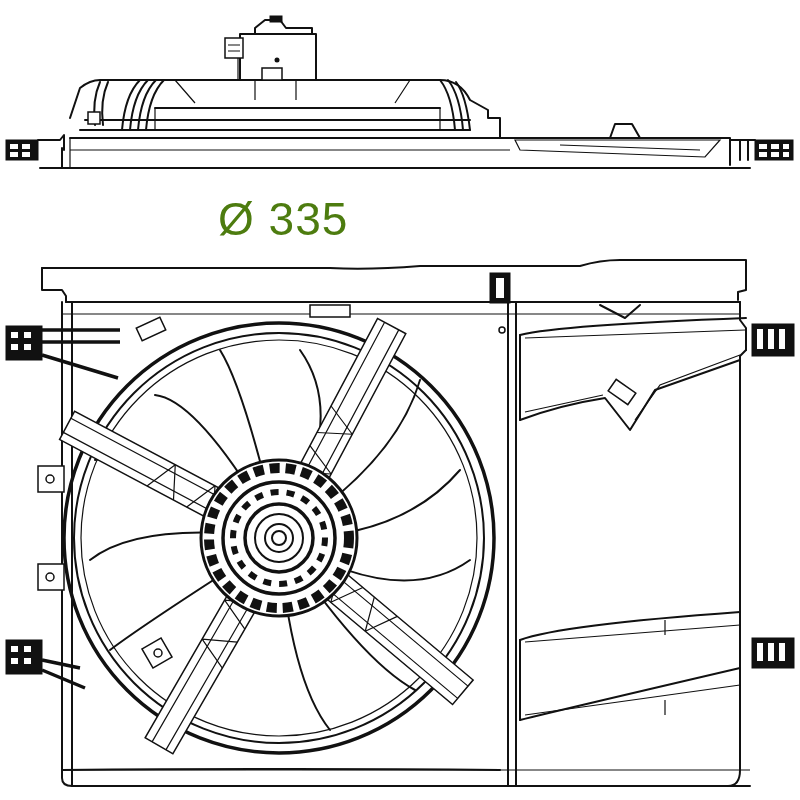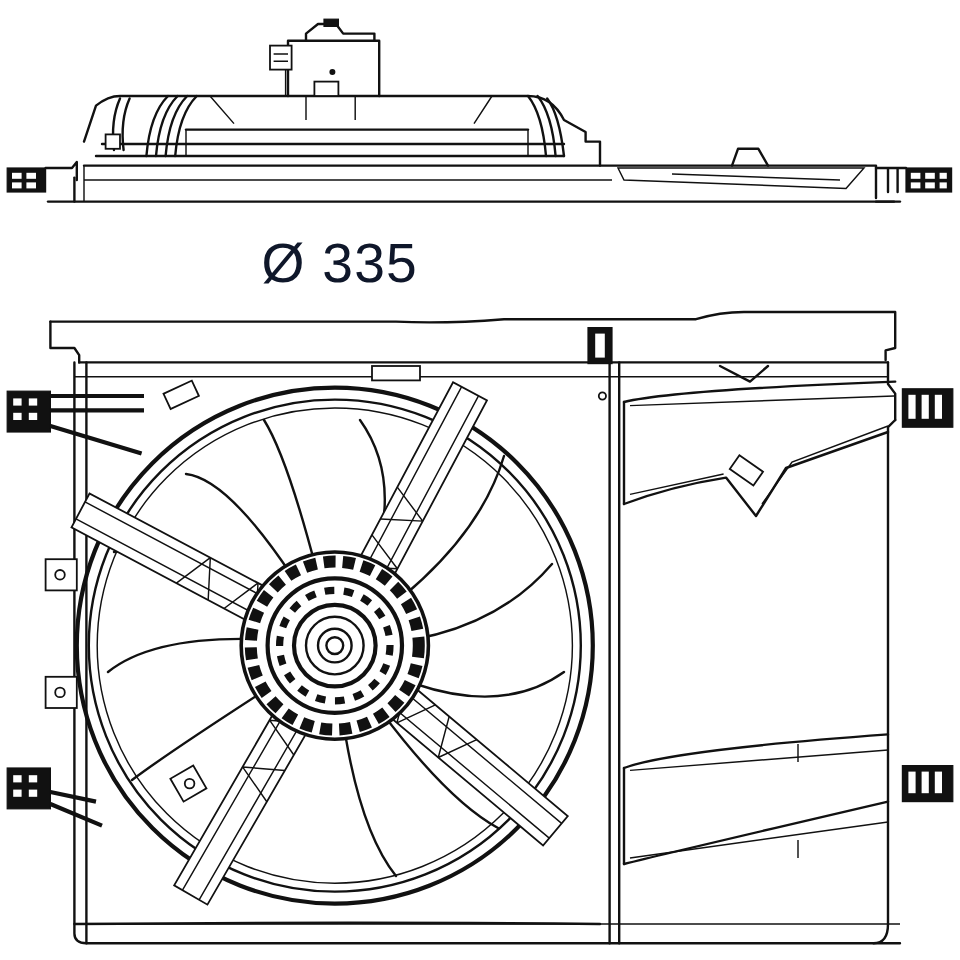--- a/index.html
+++ b/index.html
@@ -3,21 +3,21 @@
   <meta charset="utf-8">
   <style>
     html, body { margin: 0; padding: 0; background: #ffffff; }
     body { width: 800px; height: 800px; position: relative; overflow: hidden; font-family: "Liberation Sans", sans-serif; }
     svg { position: absolute; left: 0; top: 0; }
     .ln { fill: none; stroke: #111; stroke-width: 2; stroke-linejoin: round; stroke-linecap: round; }
     .thin { fill: none; stroke: #111; stroke-width: 1.2; }
     .thick { fill: none; stroke: #111; stroke-width: 3.5; }
     .blk { fill: #111; stroke: #111; }
     .wht { fill: #fff; stroke: #111; stroke-width: 1.5; }
-    .dim-label { position: absolute; left: 218px; top: 196px; font-size: 46px; color: #0f172a; letter-spacing: 1px; line-height: 1; }
+    .dim-label { position: absolute; left: 218px; top: 196px; font-size: 46px; color: #4d7c0f; letter-spacing: 1px; line-height: 1; }
   </style>
 </head>
 <body>
 
 <svg width="800" height="800" viewBox="0 0 800 800">
 
   <g>
 
     <path class="ln" d="M40 168 L750 168"></path>
     <path class="ln" d="M62 148 L62 168"></path>

